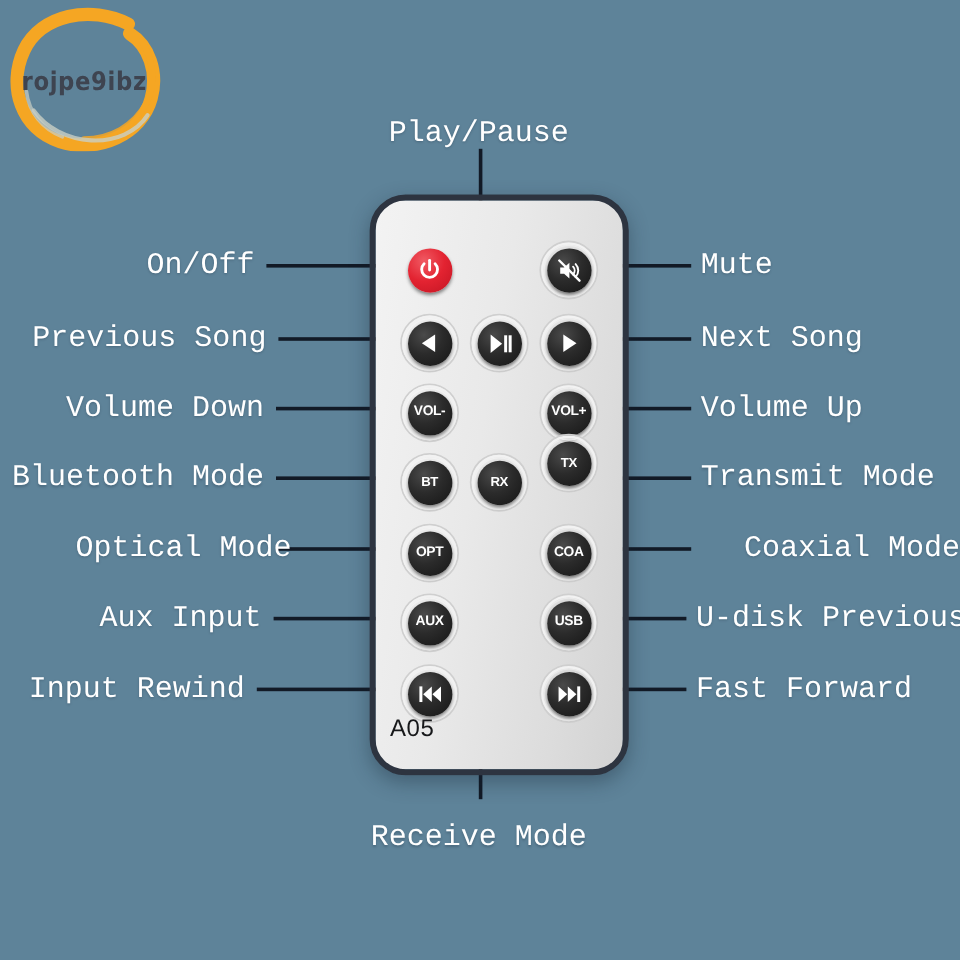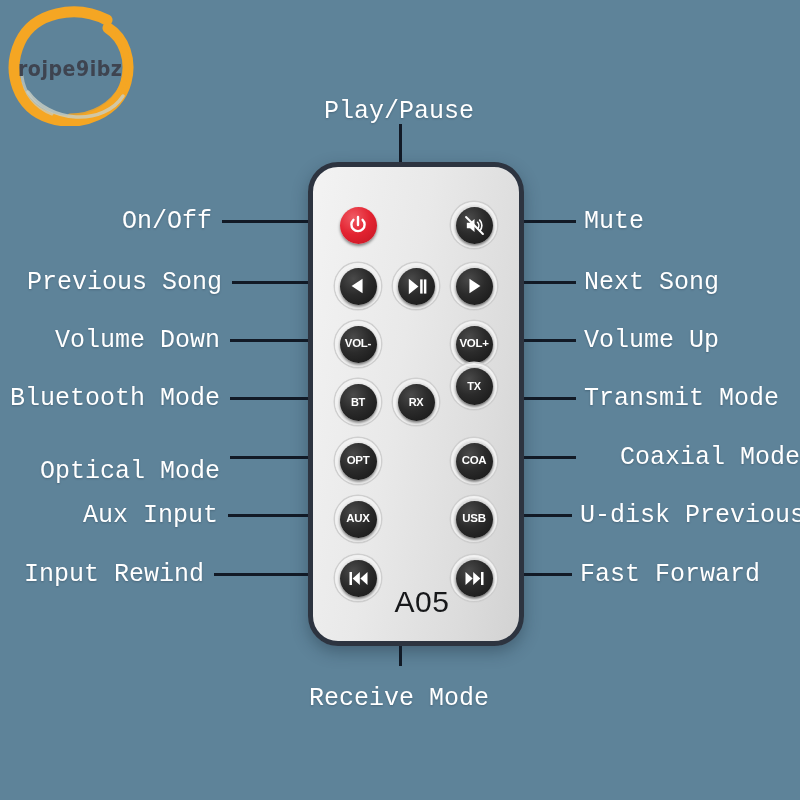--- a/index.html
+++ b/index.html
@@ -57,23 +57,22 @@
     box-shadow: 0 6px 16px rgba(20,35,48,0.35);
     z-index: 4;
     margin-left: 16px;
   }
 
   #model-label {
     position: absolute;
     left: 12px;
     right: 0;
     bottom: 22px;
-    text-align: center;
     font-family: "Liberation Sans", sans-serif;
-    font-size: 30px;
+    font-size: 20px;
     color: #17181a;
     letter-spacing: 0.5px;
   }
 
   
   .btn {
     position: absolute;
     width: 46px;
     height: 46px;
     border-radius: 50%;
@@ -321,21 +320,21 @@
   </div>
 
   <div class="label center" style="left:399px; top:111px;">Play/Pause</div>
 
   <div class="label center" style="left:399px; top:698px;">Receive Mode</div>
 
   <div class="label left" style="right:588px; top:221px;">On/Off</div>
   <div class="label left" style="right:578px; top:282px;">Previous Song</div>
   <div class="label left" style="right:580px; top:340px;">Volume Down</div>
   <div class="label left" style="right:580px; top:398px;">Bluetooth Mode</div>
-  <div class="label left" style="right:580px; top:457px;margin-top:14px;">Optical Mode</div>
+  <div class="label left" style="right:557px; top:457px;">Optical Mode</div>
   <div class="label left" style="right:582px; top:515px;">Aux Input</div>
   <div class="label left" style="right:596px; top:574px;">Input Rewind</div>
 
   <div class="label right" style="left:584px; top:221px;">Mute</div>
   <div class="label right" style="left:584px; top:282px;">Next Song</div>
   <div class="label right" style="left:584px; top:340px;">Volume Up</div>
   <div class="label right" style="left:584px; top:398px;">Transmit Mode</div>
   <div class="label right" style="left:584px; top:457px;margin-left:36px;">Coaxial Mode</div>
   <div class="label right" style="left:580px; top:515px;">U-disk Previous</div>
   <div class="label right" style="left:580px; top:574px;">Fast Forward</div>

